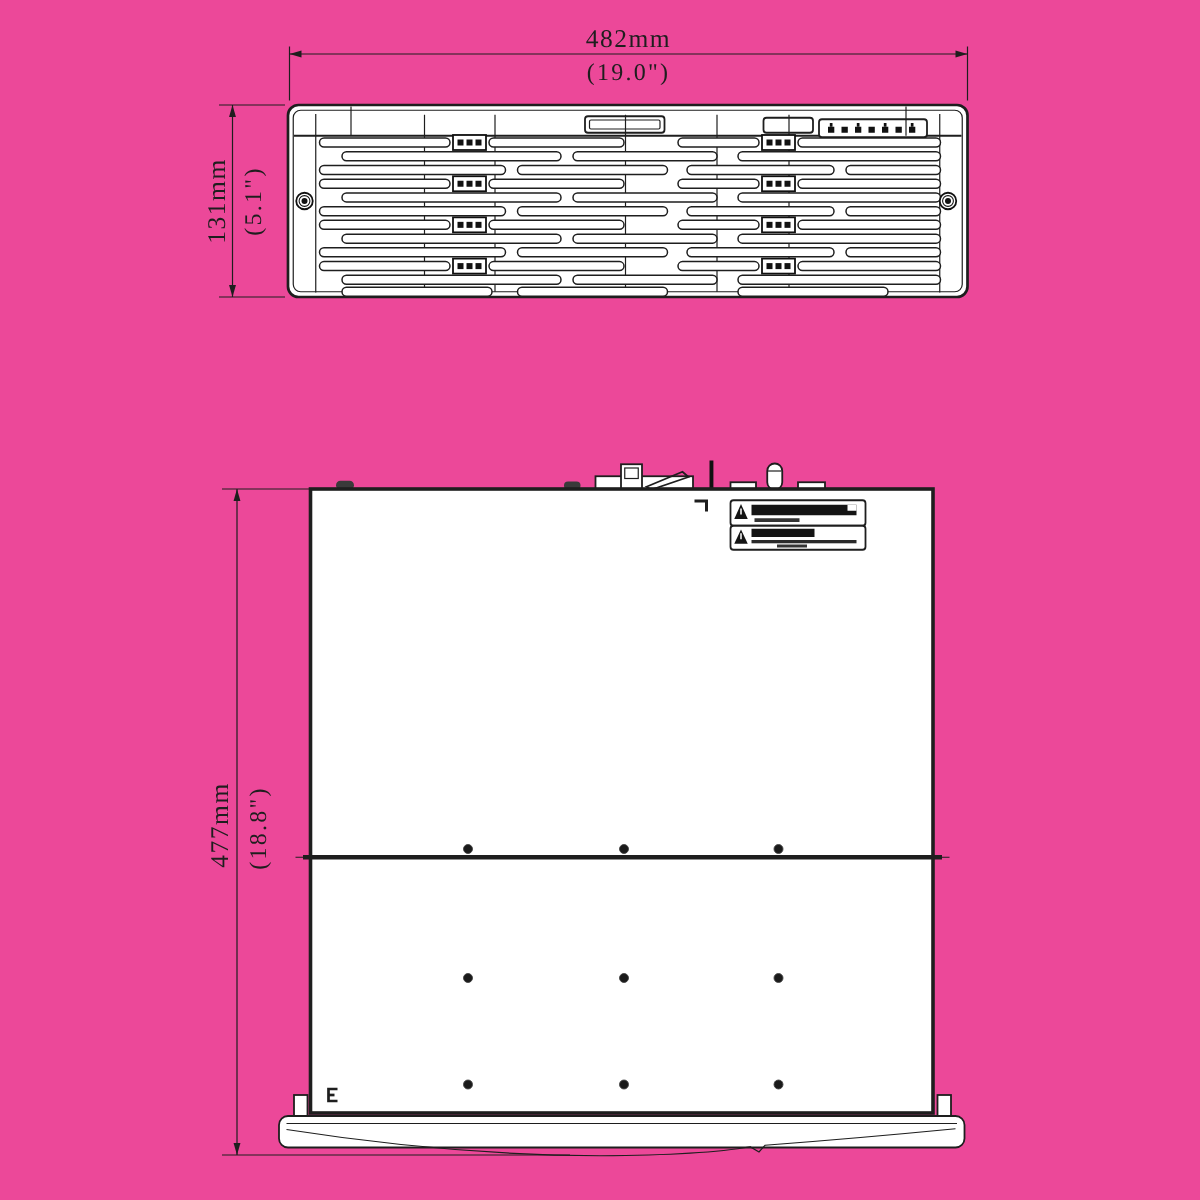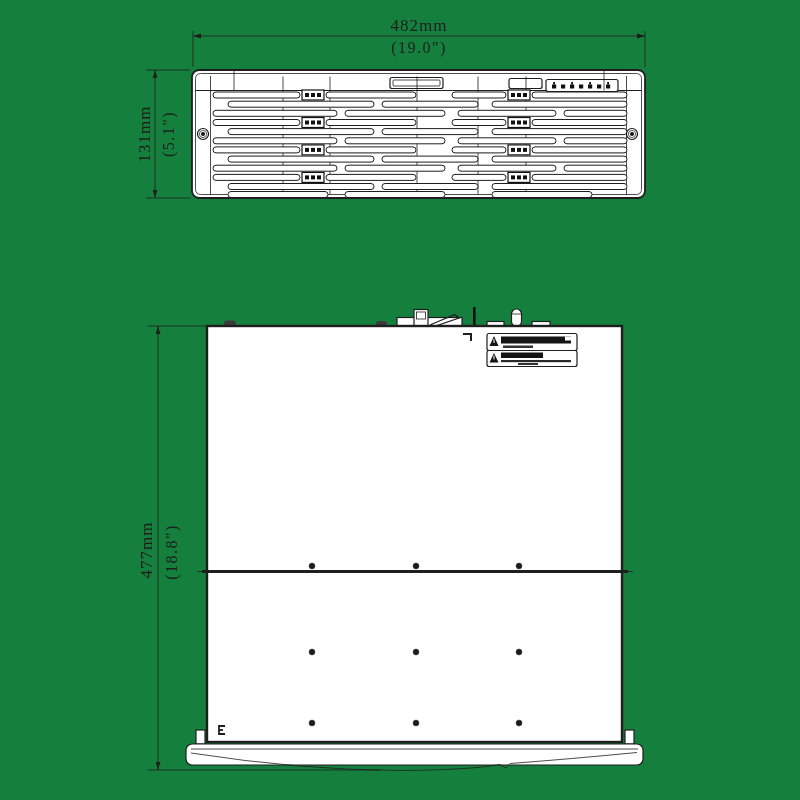--- a/index.html
+++ b/index.html
@@ -1,16 +1,16 @@
 <!DOCTYPE html>
 <html><head>
 <meta charset="utf-8">
 <style>
   html,body{margin:0;padding:0;background:#fff;}
-  .page{position:relative;width:800px;height:800px;background:#15803d;font-family:"Liberation Serif",serif;}
+  .page{position:relative;width:800px;height:800px;background:#ec4899;font-family:"Liberation Serif",serif;}
   svg{position:absolute;left:0;top:0;}
   .dimtext{fill:#1e1e1e;font-family:"Liberation Serif",serif;}
   .mm{font-size:17px;letter-spacing:1px;}
   .inch{font-size:16px;letter-spacing:1.5px;}
   .ln{stroke:#1e1e1e;fill:none;}
   .thin{stroke-width:0.8;}
   .med{stroke-width:1.2;}
   .thick{stroke-width:1.8;}
   .xthick{stroke-width:2.4;}
   .fillw{fill:#ffffff;}

